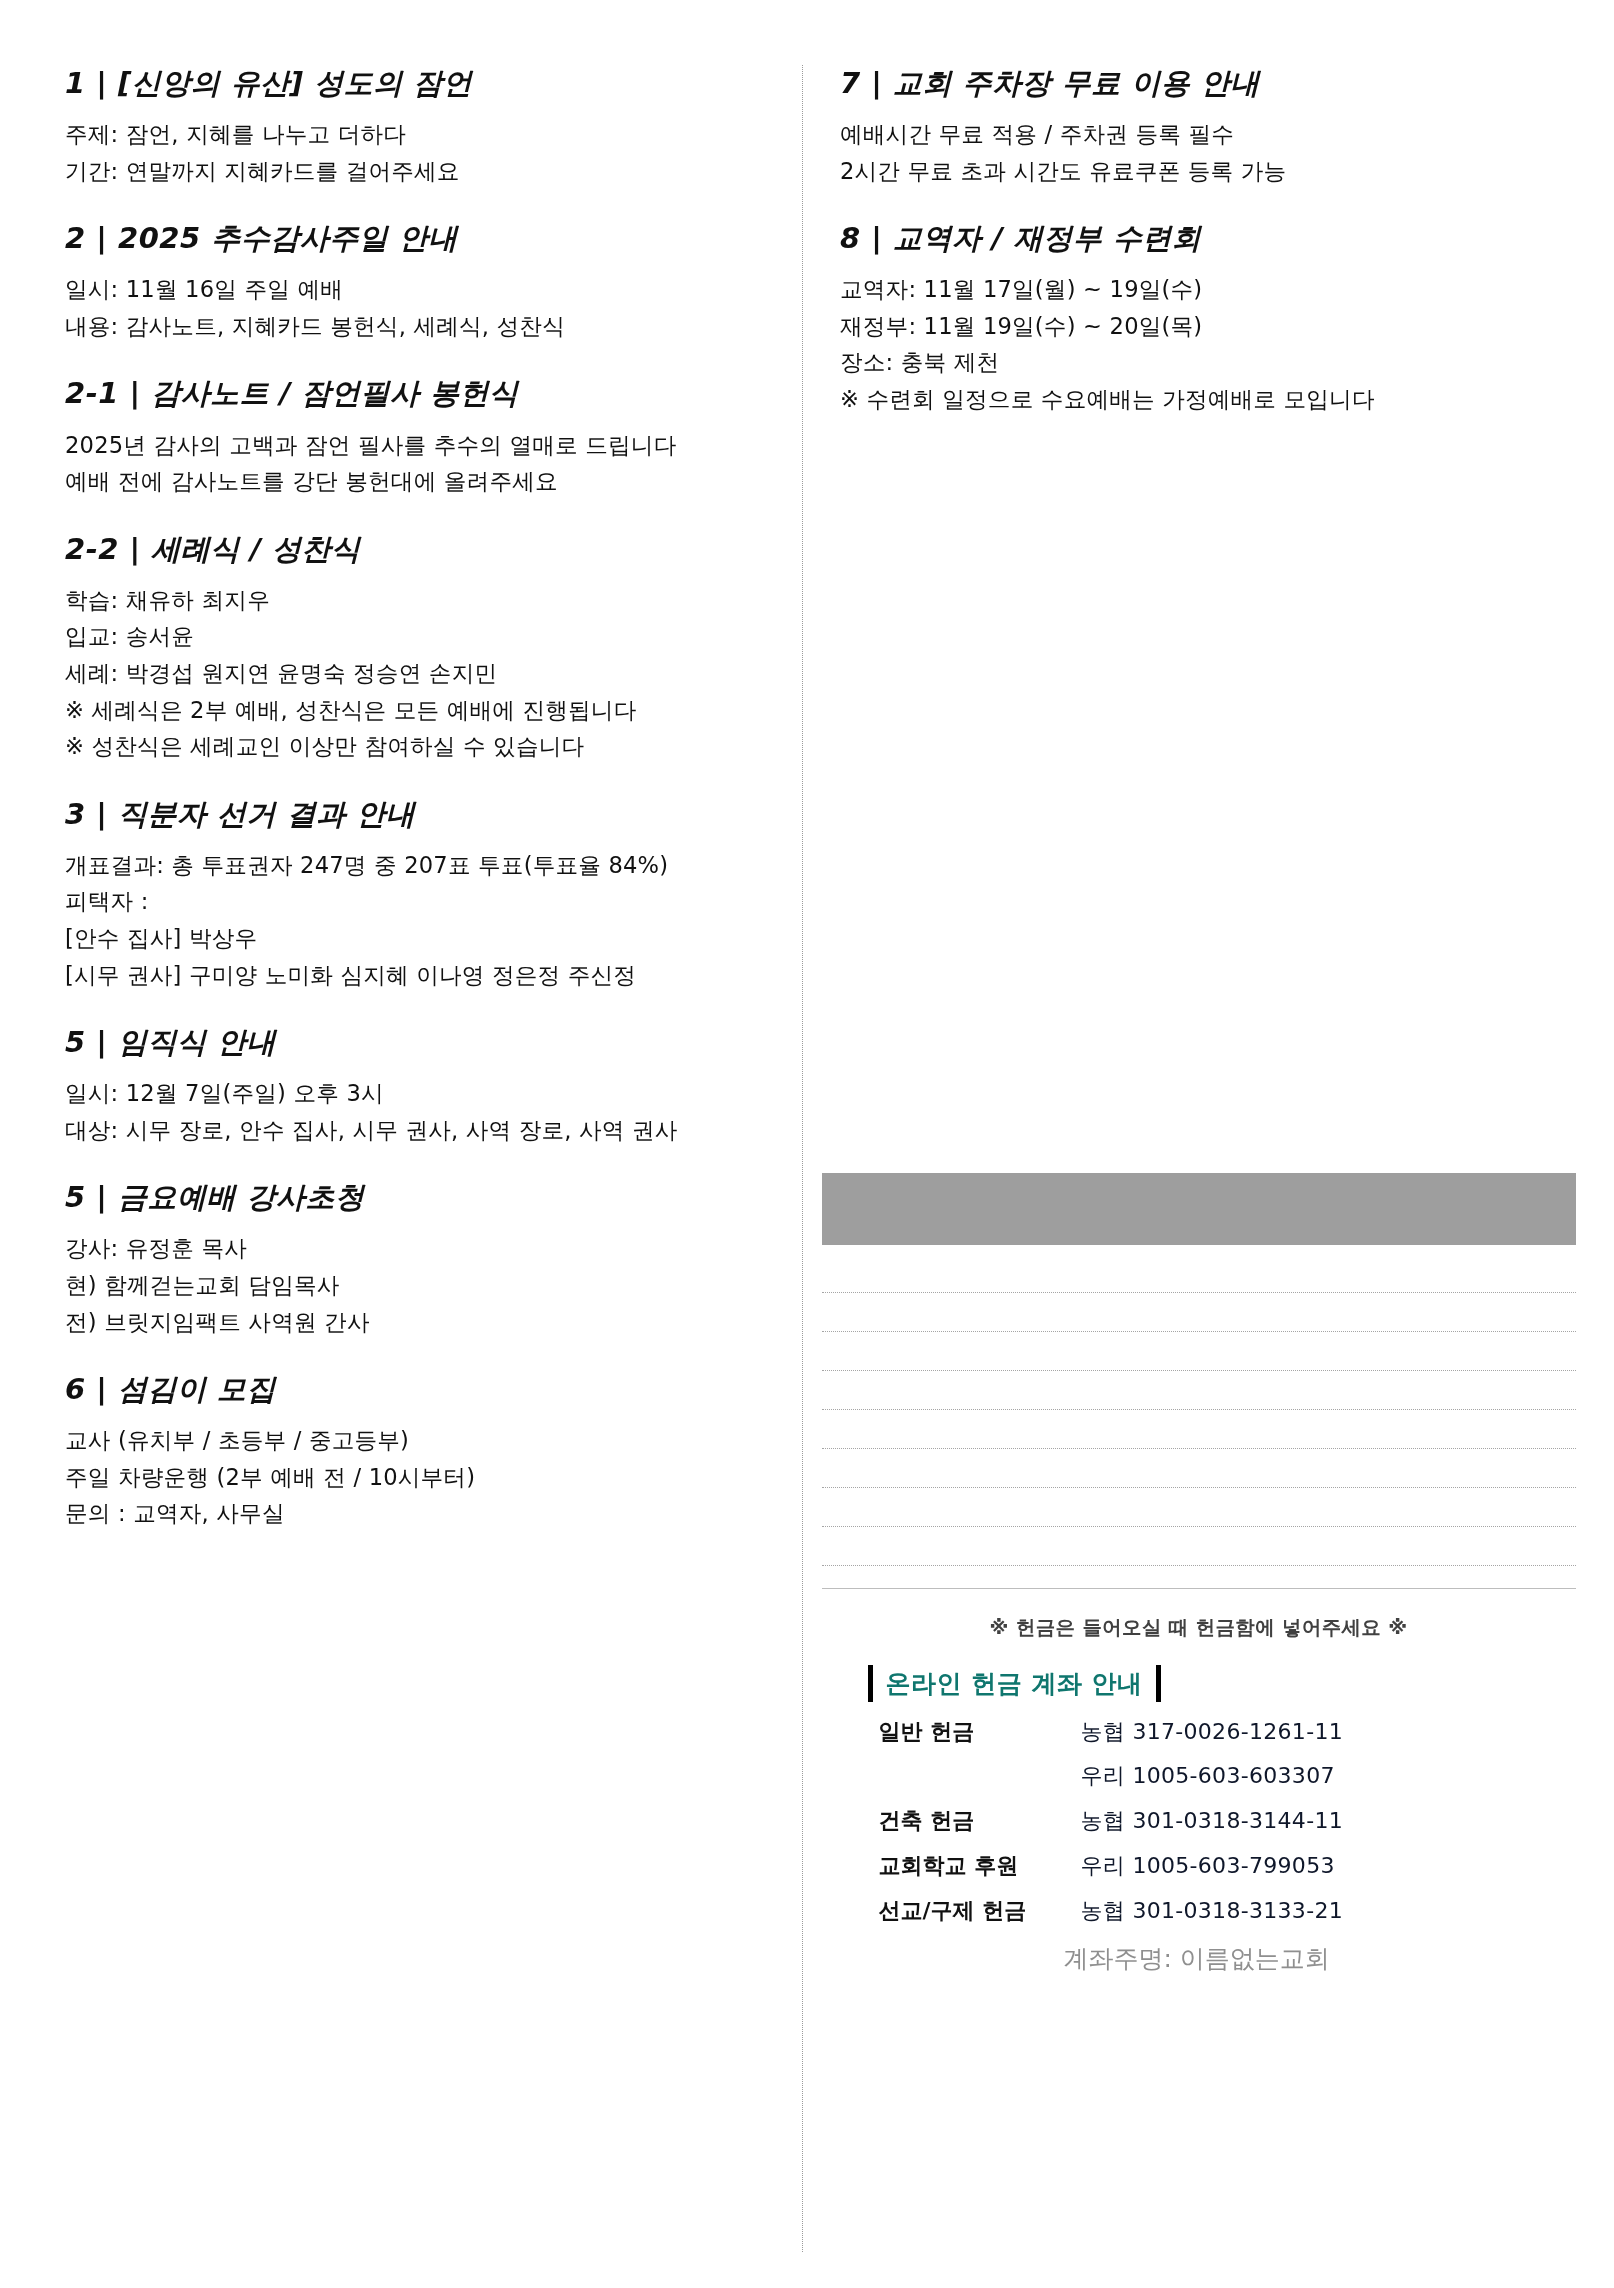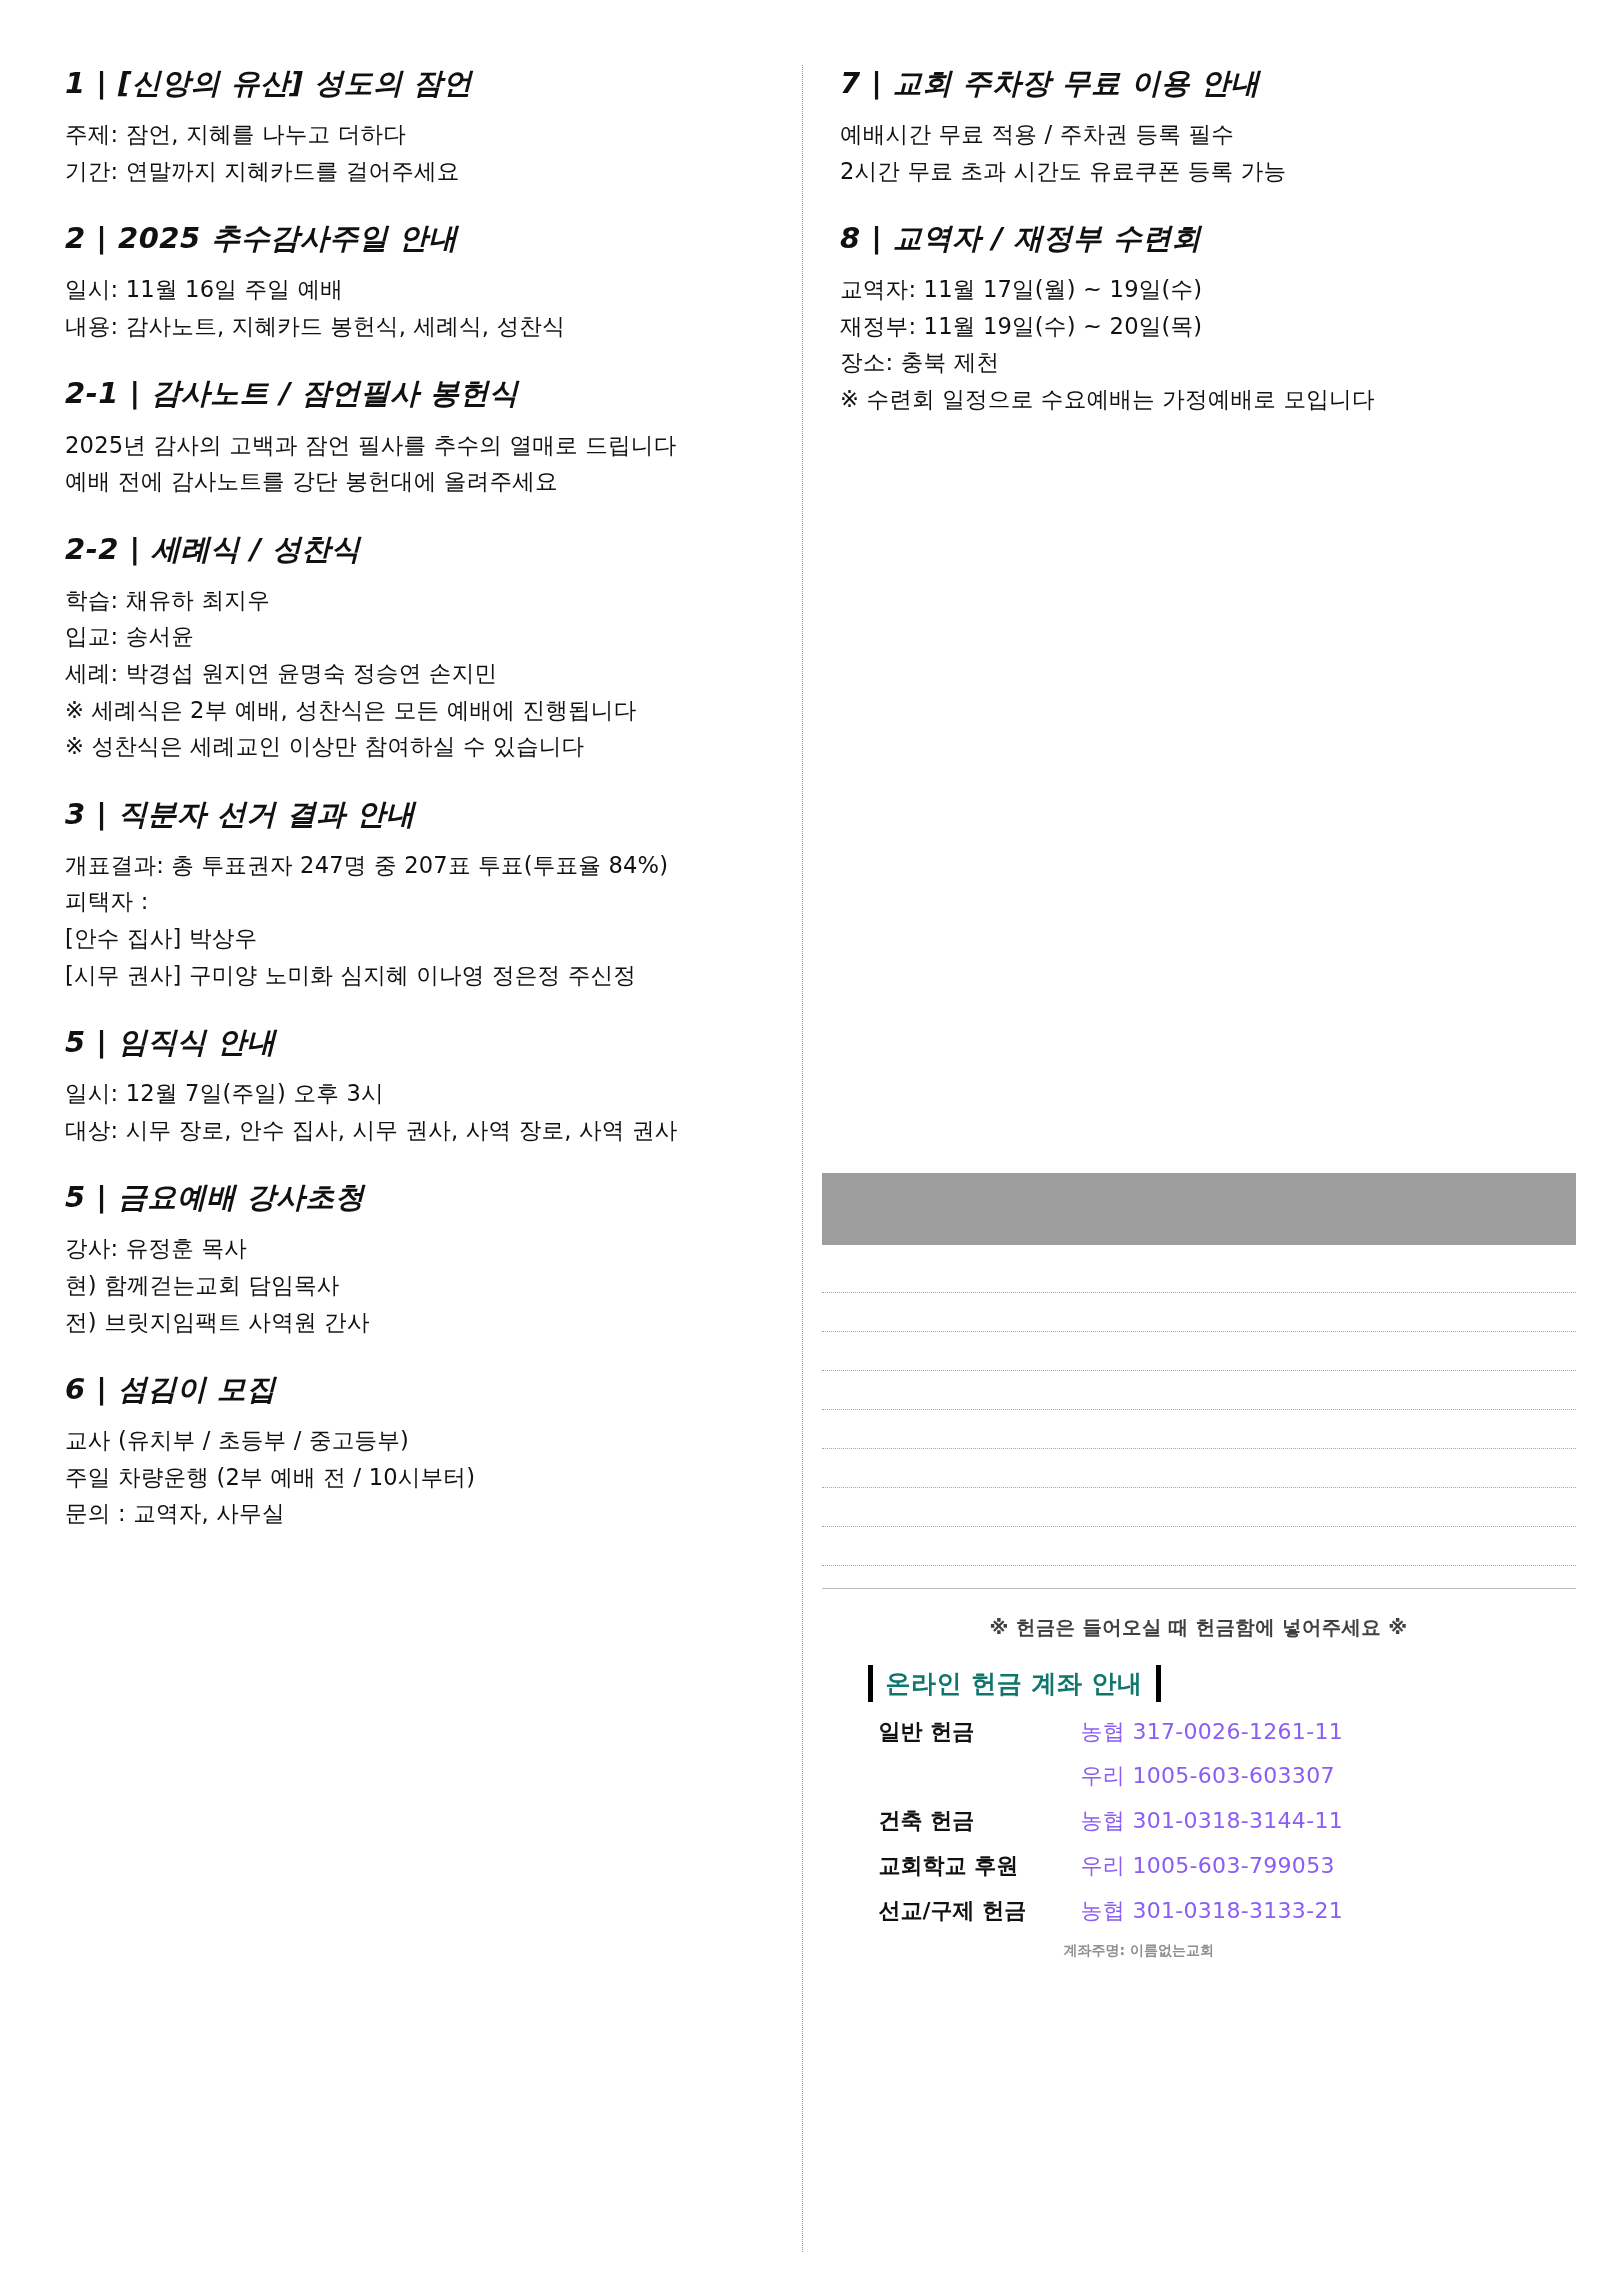--- a/index.html
+++ b/index.html
@@ -109,30 +109,29 @@
   .acct-label {
     width: 185px;
     font-size: 22px;
     font-weight: bold;
     color: #111;
     padding-left: 11px;
     box-sizing: border-box;
   }
   .acct-value {
     font-size: 22px;
-    color: #8b5cf6;
+    color: #0f172a;
     letter-spacing: 0.3px;
   }
   .acct-row.sub .acct-label { color: transparent; }
   .acct-owner {
     margin-top: 16.6px;
     padding-left: 196px;
-    font-size: 14px;
+    font-size: 25px;
     color: #8f8f8f;
-    font-weight: bold;
   }
 </style>
 </head>
 <body>
 
 <div class="page">
   <div class="columns">
 
     <div class="col-left">
 

